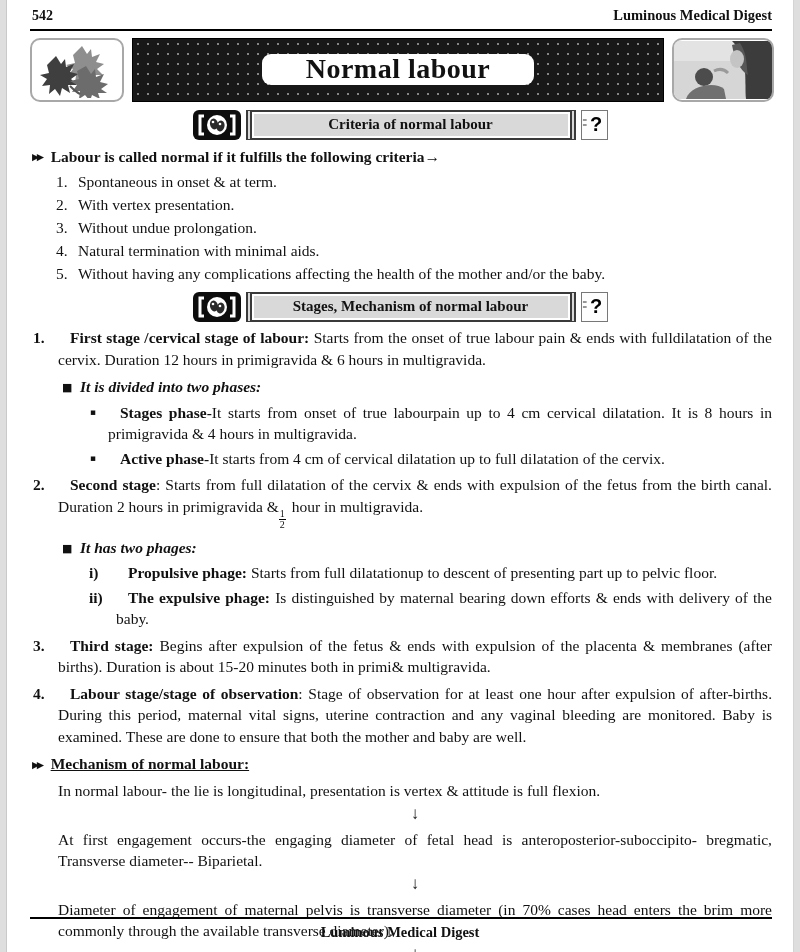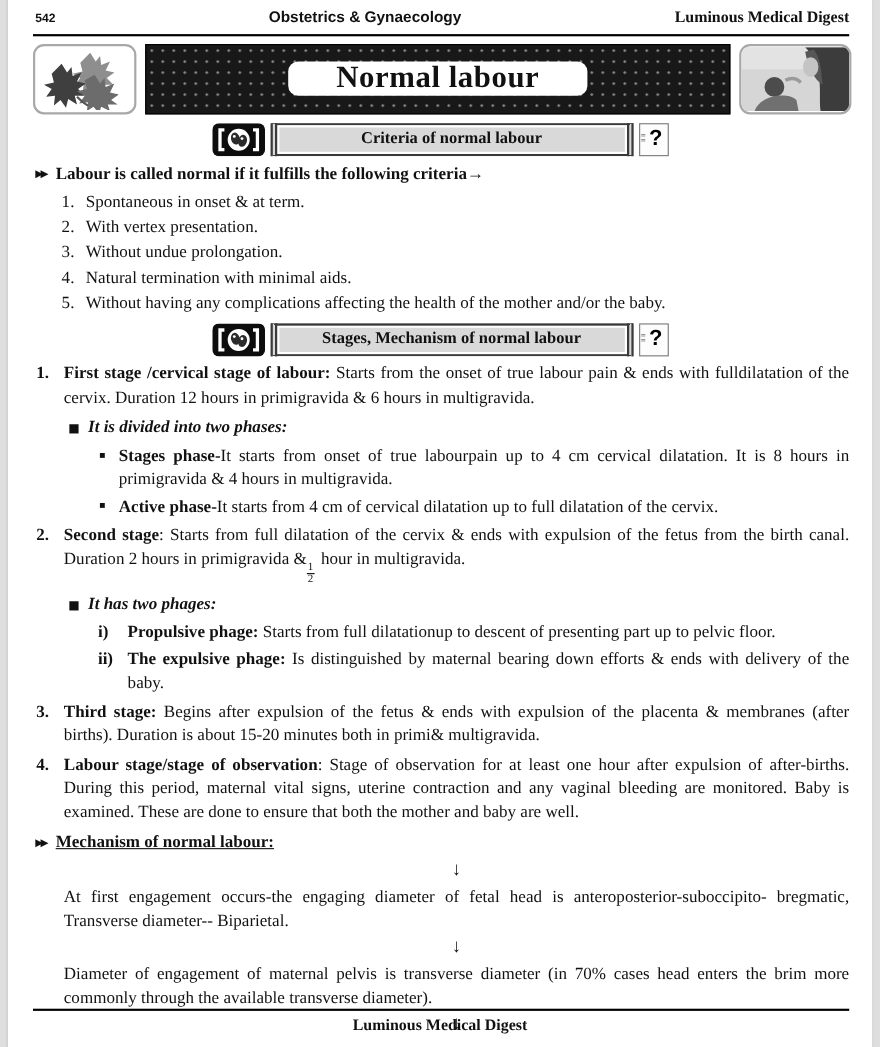--- a/index.html
+++ b/index.html
@@ -9,21 +9,21 @@
     background: #fff; color: #111; overflow: hidden;
     font-family: "Liberation Serif", serif;
     font-size: 15.5px; line-height: 21.5px;
   }
   .scan-edge { position:absolute; top:0; bottom:0; width:7px; background:#dedede; z-index:5; }
   .scan-edge.left { left:0; border-right:1px solid #c9c9c9; }
   .scan-edge.right { right:0; border-left:1px solid #d4d4d4; }
 
   
   .pagehead { display:flex; justify-content:space-between; align-items:baseline; padding:5px 28px 1px 32px; }
-  .pnum { font-family:Liberation Sans, sans-serif; font-weight:bold; font-size:11px; }
+  .pnum { font-family:Liberation Serif, serif; font-weight:bold; font-size:14px; }
   .phead-center { font-family:"Liberation Sans", sans-serif; font-weight:bold; font-size:14px; }
   .phead-right { font-weight:bold; font-size:14.5px; }
   .toprule { height:2px; background:#000; margin:1px 28px 0 30px; }
 
   
   .banner { display:flex; gap:8px; margin:7px 26px 0 30px; height:64px; }
   .imgbox { border:2px solid #a8a8a8; border-radius:10px; background:#fff; overflow:hidden;
             display:flex; align-items:center; justify-content:center; flex:none; }
   .leafbox { width:94px; }
   .photobox { width:102px; }
@@ -51,21 +51,21 @@
   
   .content { padding:0 28px 0 32px; }
   .sym { font-family:"DejaVu Sans", sans-serif; }
   .dblarrow { font-size:9.5px; letter-spacing:-2.5px; margin-right:9px; vertical-align:1.5px; }
   .lead { font-weight:bold; margin:6px 0 3px; }
   .crit { position:relative; padding-left:46px; margin:1.5px 0; }
   .crit .n { position:absolute; left:24px; }
 
   .stage { position:relative; padding-left:26px; text-align:justify; margin:5px 0 4px; }
   .stage .n { position:absolute; left:1px; font-weight:bold; }
-  .lbl { font-weight:bold; }
+  .lbl { font-weight:bold;margin-left:12px; }
   .subhead { position:relative; padding-left:48px; font-weight:bold; font-style:italic; margin:6px 0 4px; }
   .subhead .b { position:absolute; left:30px; top:1px; font-size:11px; font-style:normal; }
   .phase { position:relative; padding-left:76px; text-align:justify; margin:3px 0; }
   .phase .b { position:absolute; left:58px; top:0px; font-size:9px; }
   .phage { position:relative; padding-left:84px; text-align:justify; margin:3px 0; }
   .phage .n { position:absolute; left:57px; font-weight:bold; }
 
   .frac { display:inline-flex; flex-direction:column; align-items:center;
     vertical-align:-5px; line-height:1.05; font-size:10px; margin:0 2px 0 0; }
   .frac .fd { border-top:1px solid #000; padding:0 1px; }
@@ -82,21 +82,20 @@
 </style>
 </head>
 <body>
 
 <div class="page">
   <div class="scan-edge left"></div>
   <div class="scan-edge right"></div>
 
   <div class="pagehead">
     <span class="pnum">542</span>
-    <span class="phead-center">Obstetrics &amp; Gynaecology</span>
     <span class="phead-right">Luminous Medical Digest</span>
   </div>
   <div class="toprule"></div>
 
   <div class="banner">
     <div class="imgbox leafbox">
       <svg width="86" height="56" viewBox="0 0 86 56">
         <g fill="#8e8e8e">
             <path d="M48 4 l5 8 4-5 1 8 8-3 -4 8 8 2 -7 5 6 6 -9 0 2 8 -8 -5 -2 8 -5 -7 -6 5 1 -9 -8 1 5 -7 -7 -4 9-2 -2-8z"></path>
           </g>
@@ -217,20 +216,21 @@
       <span class="n">3.</span><span class="lbl">Third stage:</span><span> Begins after expulsion of the fetus &amp; ends with expulsion of the placenta &amp; membranes (after births). Duration is about 15-20 minutes both in primi&amp; multigravida.</span>
     </div>
 
     <div class="stage">
       <span class="n">4.</span><span class="lbl">Labour stage/stage of observation</span><span>: Stage of observation for at least one hour after expulsion of after-births. During this period, maternal vital signs, uterine contraction and any vaginal bleeding are monitored. Baby is examined. These are done to ensure that both the mother and baby are well.</span>
     </div>
 
     <div class="mech-head">
       <span class="sym dblarrow">▶▶</span><span class="ut">Mechanism of normal labour:</span>
     </div>
+    <div class="mech-step">In normal labour- the lie is longitudinal, presentation is vertex &amp; attitude is full flexion.</div>
     <div class="mech-arrow">↓</div>
     <div class="mech-step">At first engagement occurs-the engaging diameter of fetal head is anteroposterior-suboccipito- bregmatic, Transverse diameter-- Biparietal.</div>
     <div class="mech-arrow">↓</div>
     <div class="mech-step">Diameter of engagement of maternal pelvis is transverse diameter (in 70% cases head enters the brim more commonly through the available transverse diameter).</div>
     <div class="mech-arrow">↓</div>
 
   </div>
 
   <div class="footrule"></div>
   <div class="pagefoot">Luminous Medical Digest</div>

